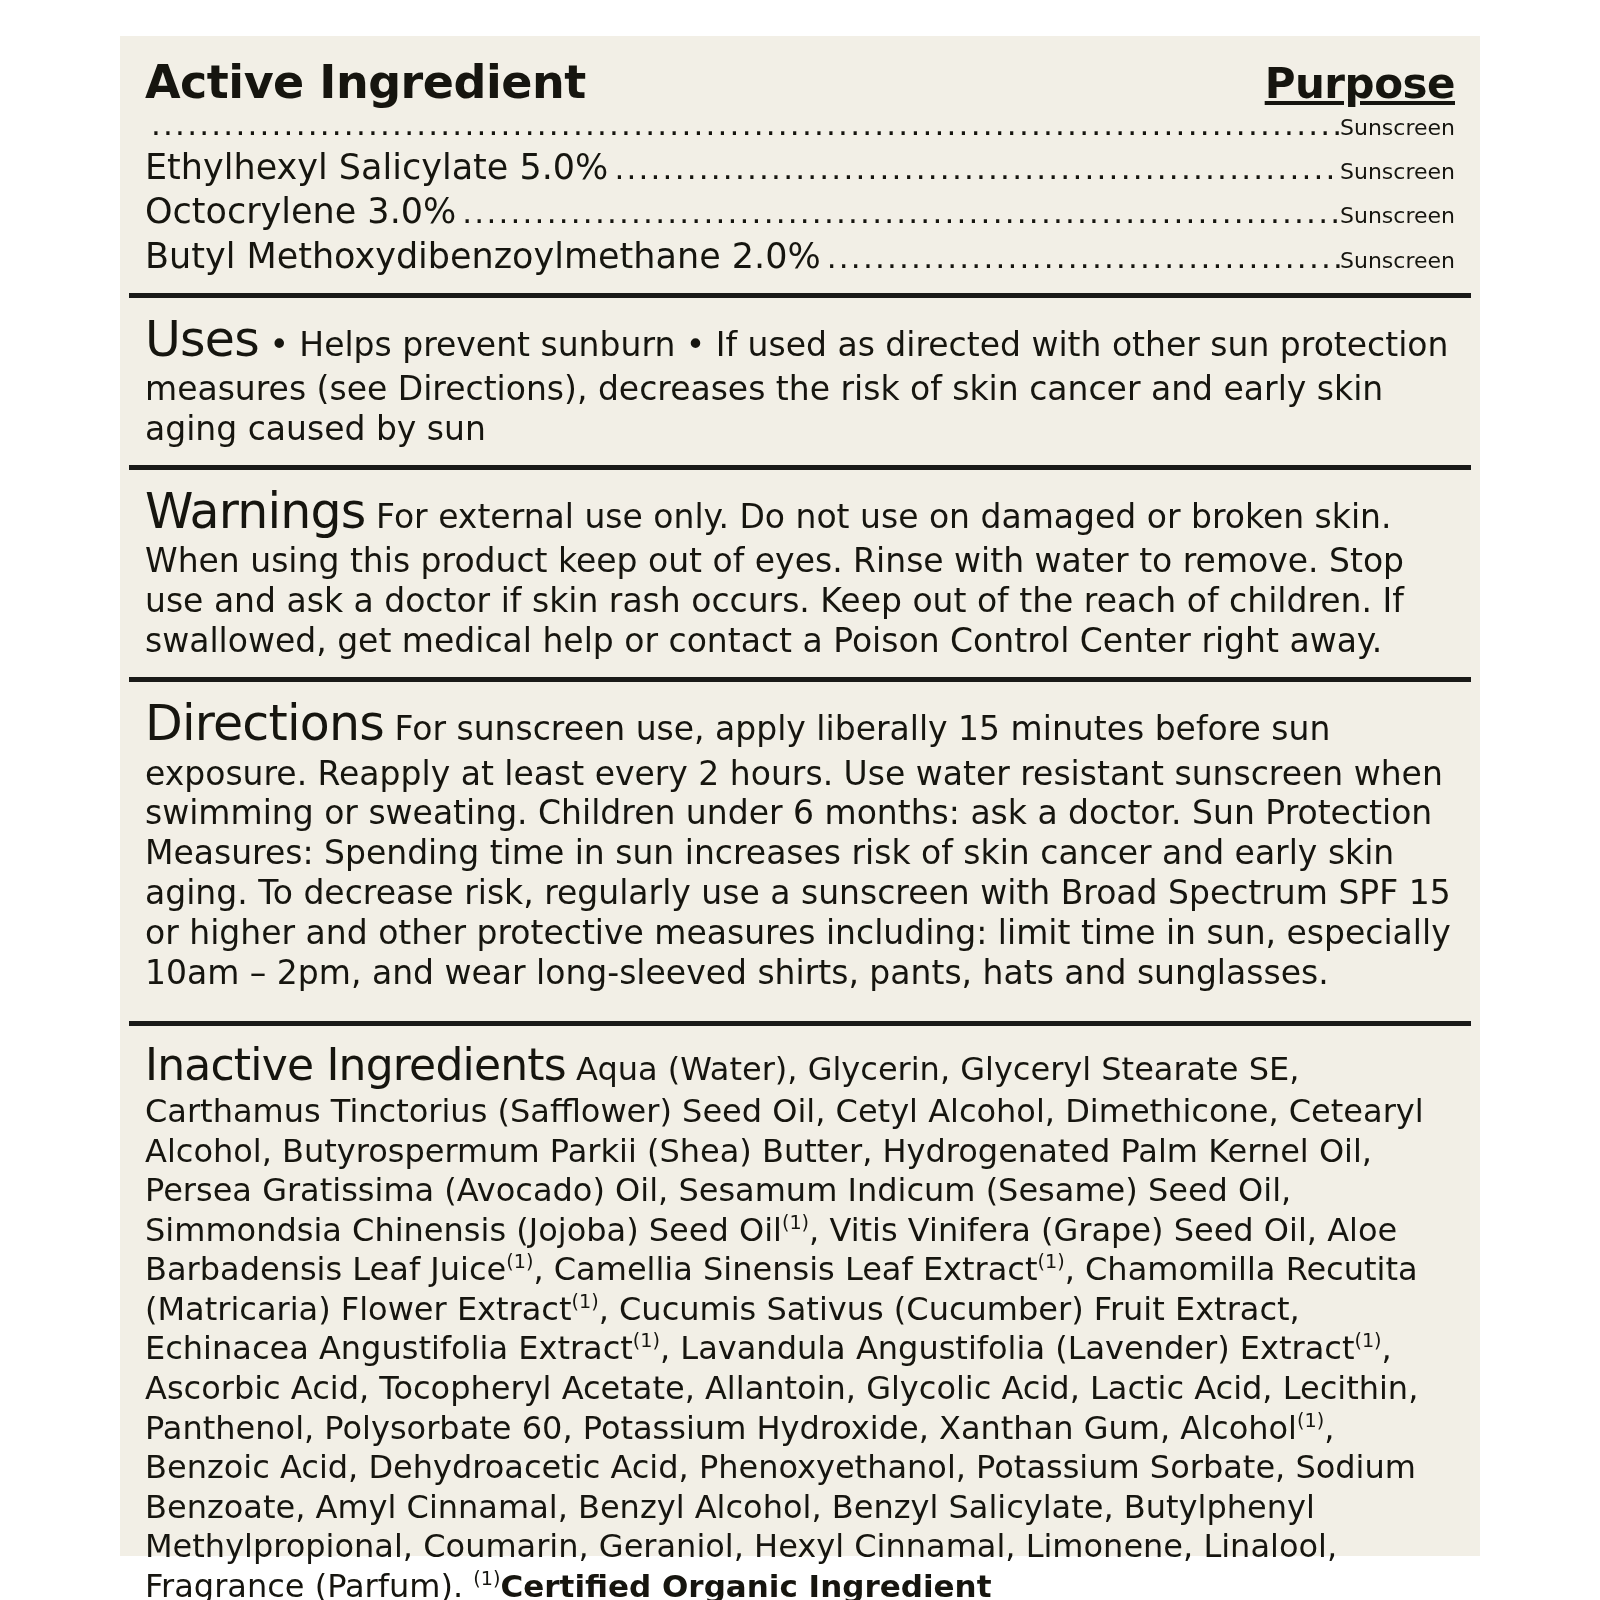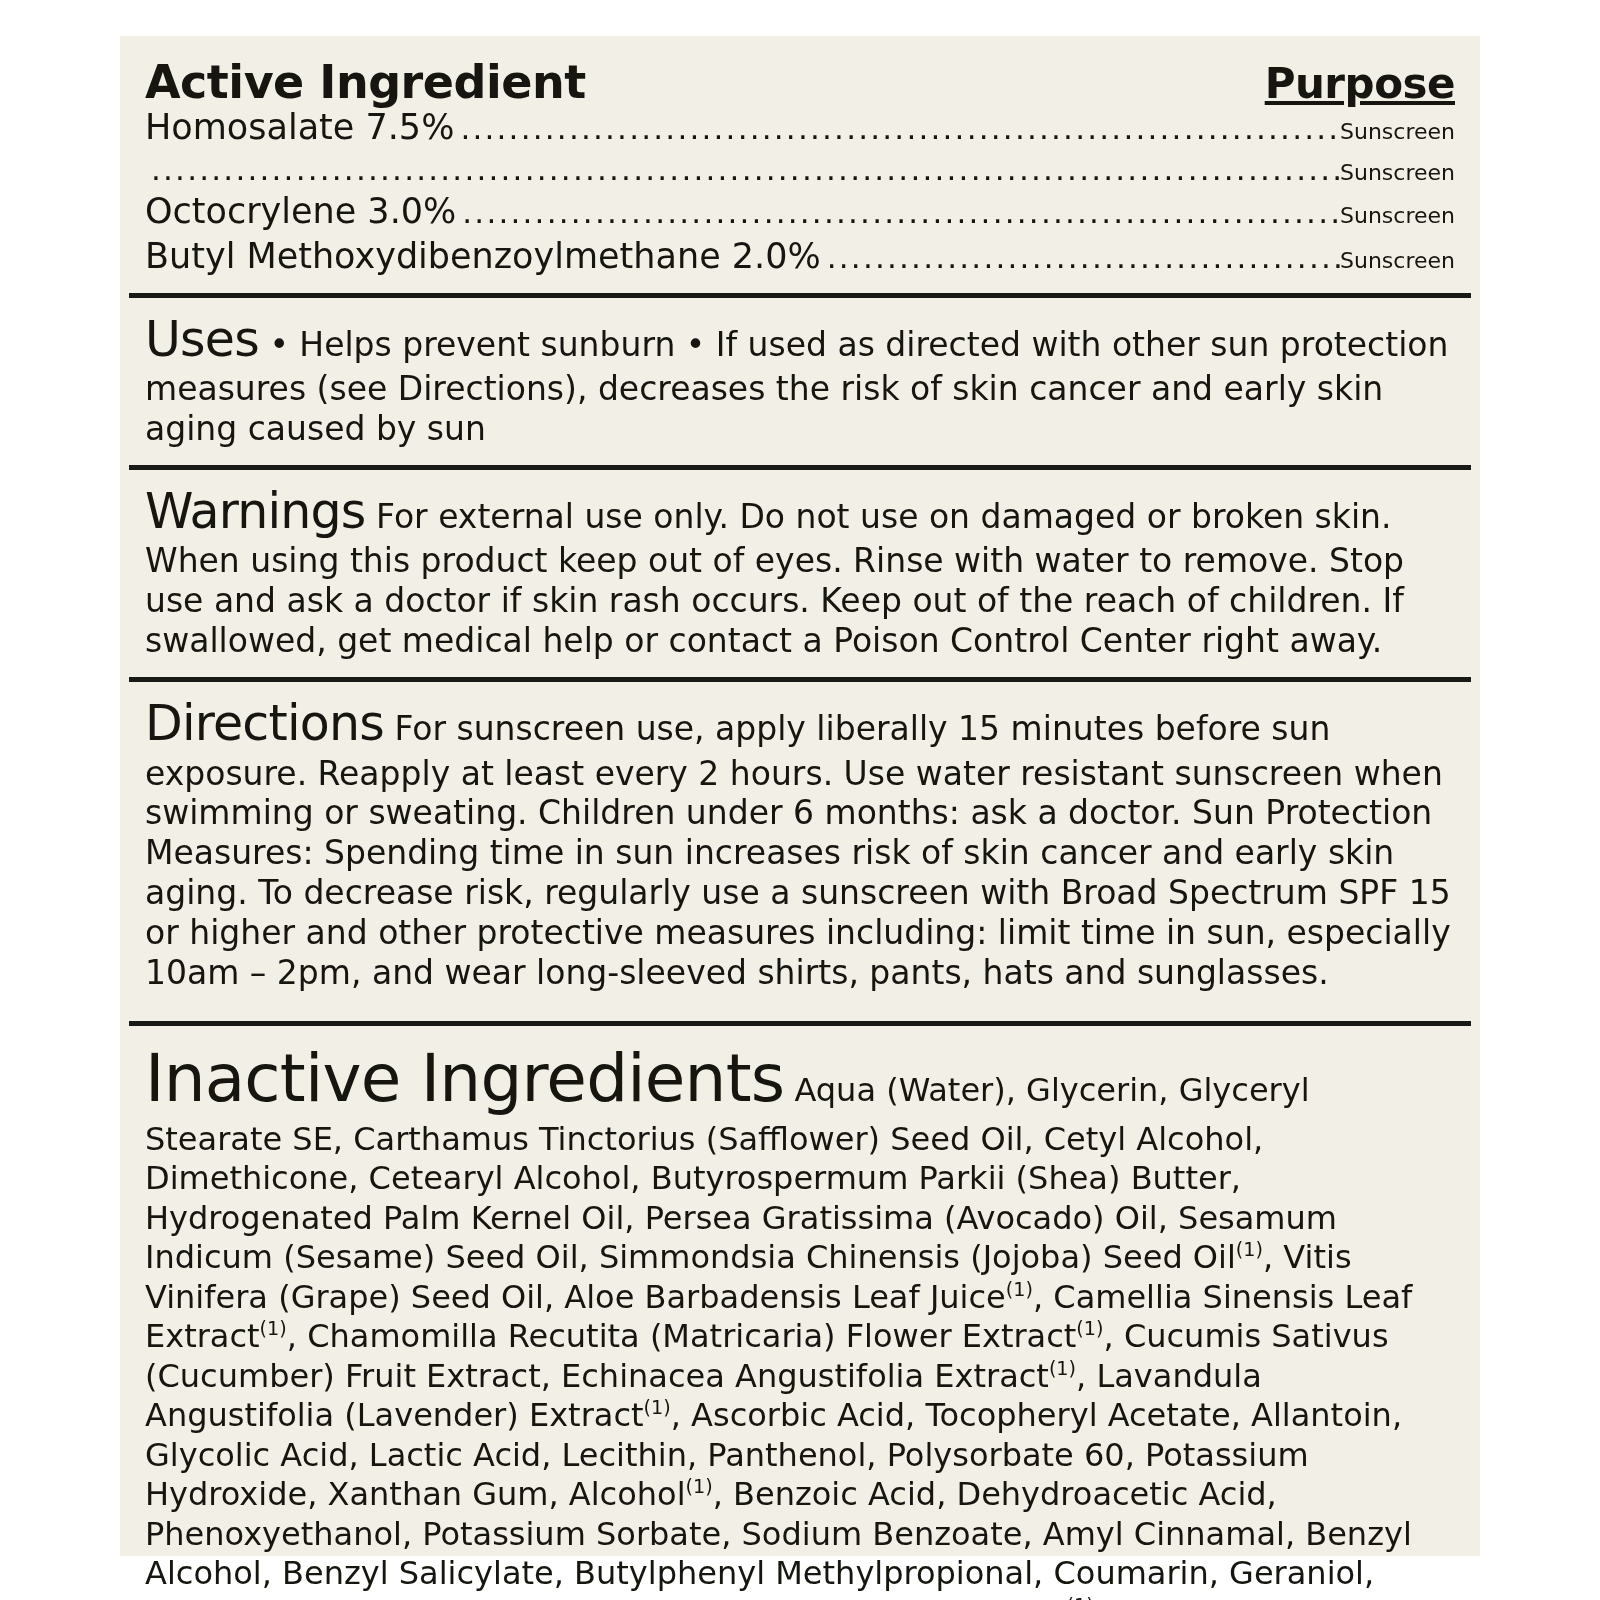--- a/index.html
+++ b/index.html
@@ -135,21 +135,21 @@
 
   .uses .sec-body { padding-bottom: 16px; }
   .warnings .sec-body { padding-bottom: 16px; }
   .directions .sec-body { padding-bottom: 28px; }
 
   .inactive .sec-body {
     font-size: 32px;
     line-height: 1.235;
     padding-bottom: 10px;
   }
-  .inactive .sec-title { font-size: 66px; }
+  .inactive .sec-title { font-size: 44px; }
 
   sup {
     font-size: 0.6em;
     vertical-align: super;
     line-height: 0;
   }
   .organic-note {
     font-weight: 700;
     font-size: 31px;
   }
@@ -165,26 +165,26 @@
 
 <div class="content">
 
   <div class="section ai-block">
     <div class="ai-head">
       <div class="ai-title">Active Ingredient</div>
       <div class="ai-purpose">Purpose</div>
     </div>
 
     <div class="ai-row">
-      <span class="ai-name">Homosalate  7.5%</span>
-      <span class="ai-dots">............................................................................................................................................................................................................</span>
-      <span class="ai-purpose-val">Sunscreen</span>
-    </div>
-
-    <div class="ai-row">
+      <span class="ai-dots">............................................................................................................................................................................................................</span>
+      <span class="ai-purpose-val">Sunscreen</span>
+    </div>
+
+    <div class="ai-row">
+      <span class="ai-name">Ethylhexyl Salicylate  5.0%</span>
       <span class="ai-dots">............................................................................................................................................................................................................</span>
       <span class="ai-purpose-val">Sunscreen</span>
     </div>
 
     <div class="ai-row">
       <span class="ai-name">Octocrylene  3.0%</span>
       <span class="ai-dots">............................................................................................................................................................................................................</span>
       <span class="ai-purpose-val">Sunscreen</span>
     </div>
 

